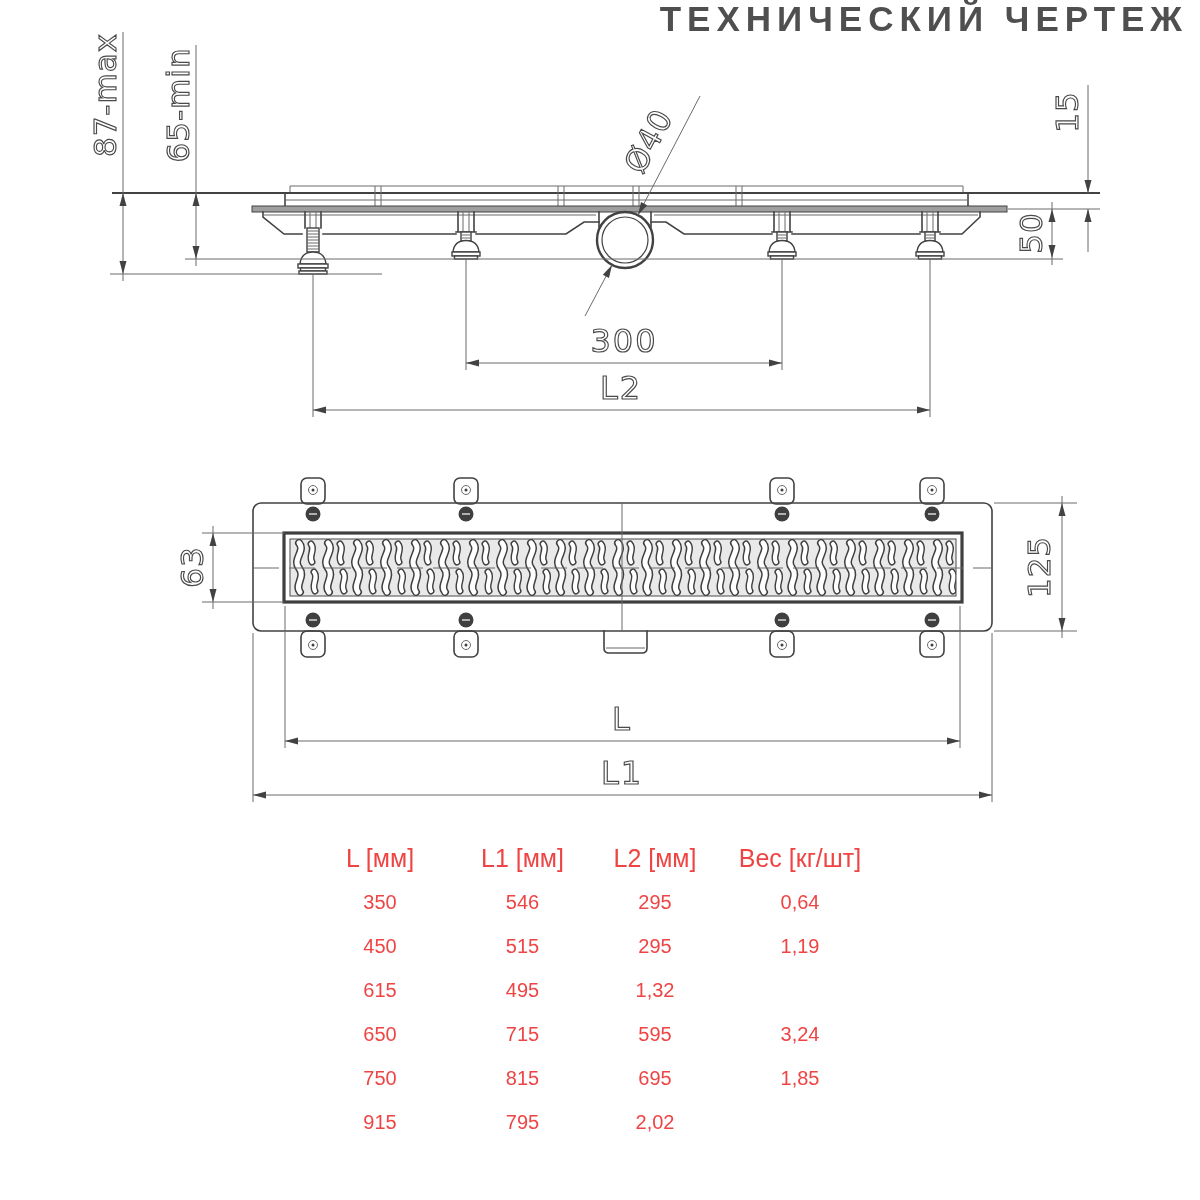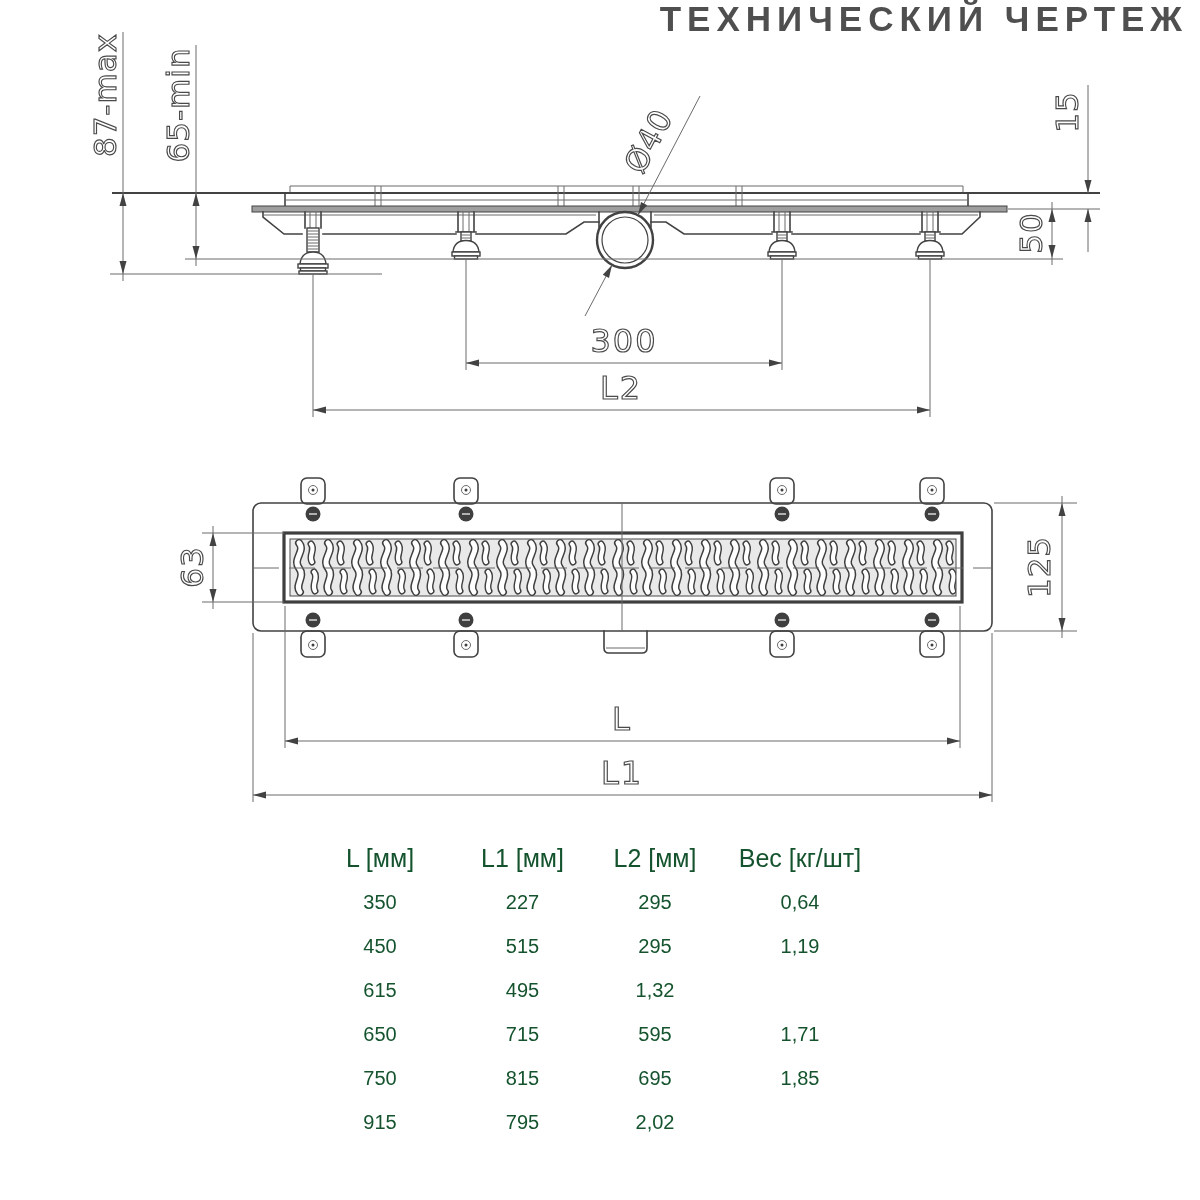--- a/index.html
+++ b/index.html
@@ -20,21 +20,21 @@
   
   .dim{font-family:"DejaVu Sans", sans-serif;font-size:32px;letter-spacing:2px;
        fill:none;stroke:#4a4a4a;stroke-width:1.15;}
   .dim-s{font-family:"DejaVu Sans", sans-serif;font-size:31px;letter-spacing:1px;
        fill:none;stroke:#4a4a4a;stroke-width:1.15;}
 
   .title{font-family:"Liberation Sans", sans-serif;font-size:35px;letter-spacing:6px;
          fill:#4f4f4f;font-weight:bold;}
 
   
-  .spec-table{position:absolute;left:305px;top:836px;width:575px;color:#14532d;}
+  .spec-table{position:absolute;left:305px;top:836px;width:575px;color:#ef4444;}
   .t-row{display:grid;grid-template-columns:150px 135px 130px 160px;height:44px;}
   .t-cell{text-align:center;line-height:44px;font-size:20px;white-space:nowrap;}
   .t-head .t-cell{font-size:25px;}
 </style>
 </head>
 <body>
 
 <div class="canvas">
 
 <svg width="1200" height="1200" viewBox="0 0 1200 1200">
@@ -280,40 +280,40 @@
 
 <div class="spec-table">
       <div class="t-row t-head">
         <div class="t-cell">L [мм]</div>
         <div class="t-cell">L1 [мм]</div>
         <div class="t-cell">L2 [мм]</div>
         <div class="t-cell">Вес [кг/шт]</div>
       </div>
       <div class="t-row">
         <div class="t-cell">350</div>
-        <div class="t-cell">227</div>
+        <div class="t-cell">546</div>
         <div class="t-cell">295</div>
         <div class="t-cell">0,64</div>
       </div>
       <div class="t-row">
         <div class="t-cell">450</div>
         <div class="t-cell">515</div>
         <div class="t-cell">295</div>
         <div class="t-cell">1,19</div>
       </div>
       <div class="t-row">
         <div class="t-cell">615</div>
         <div class="t-cell">495</div>
         <div class="t-cell">1,32</div>
       </div>
       <div class="t-row">
         <div class="t-cell">650</div>
         <div class="t-cell">715</div>
         <div class="t-cell">595</div>
-        <div class="t-cell">1,71</div>
+        <div class="t-cell">3,24</div>
       </div>
       <div class="t-row">
         <div class="t-cell">750</div>
         <div class="t-cell">815</div>
         <div class="t-cell">695</div>
         <div class="t-cell">1,85</div>
       </div>
       <div class="t-row">
         <div class="t-cell">915</div>
         <div class="t-cell">795</div>

